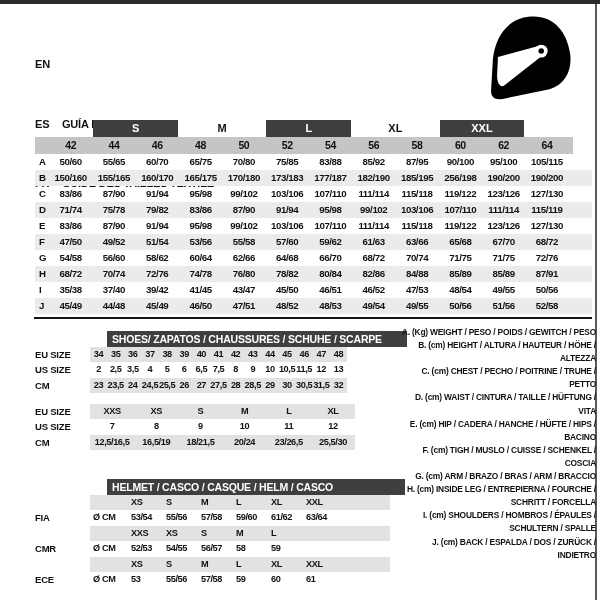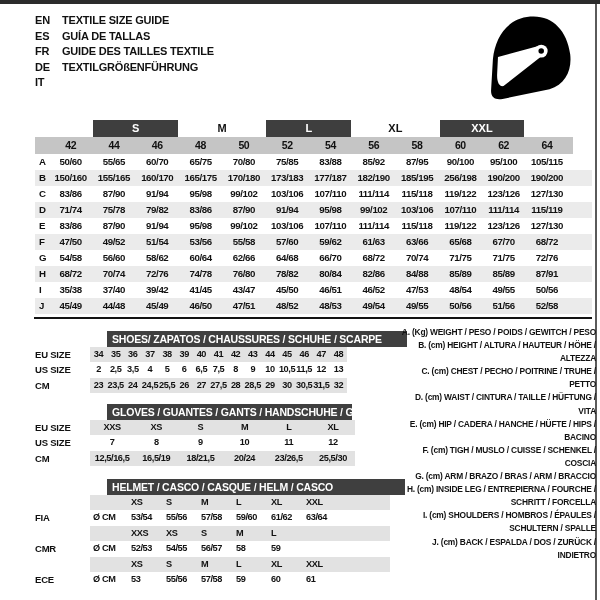--- a/index.html
+++ b/index.html
@@ -6,21 +6,21 @@
   body{width:600px;height:600px;background:#fff;position:relative;overflow:hidden;
        font-family:"Liberation Sans","DejaVu Sans",sans-serif;color:#111;}
   .abs{position:absolute;}
 
   
   .topbar{left:0;top:0;width:600px;height:4px;background:#2b2b2b;}
   .rightline{left:595px;top:4px;width:1.5px;height:596px;background:#5a5a5a;}
 
   
   .langs{left:35px;top:13px;}
-  .lang-row{display:flex;height:15.6px;line-height:15.6px;font-weight:bold;font-size:11px;letter-spacing:-0.2px;}
+  .lang-row{display:flex;height:15.6px;line-height:15.6px;font-weight:bold;font-size:11px;letter-spacing:-0.2px;margin-top:44px;}
   .lang-code{width:27px;}
 
   
   .helmet-ic{left:479px;top:12px;}
 
   
   .sizetable{left:35px;top:120px;width:557px;}
   .grow{display:grid;grid-template-columns:57.3px 86.6px 86.6px 86.6px 86.6px 86.6px 1fr;height:17px;}
   .gcell{text-align:center;font-weight:bold;font-size:11px;line-height:17px;}
   .gdark{background:#3e3e3e;color:#fff;margin:0 1px;}
@@ -57,21 +57,20 @@
 </style>
 </head>
 <body>
 
 <div class="abs topbar"></div>
 <div class="abs rightline"></div>
 
 <div class="abs langs">
   <div class="lang-row">
     <span class="lang-code">EN</span>
-    <span>TEXTILE SIZE GUIDE</span>
   </div>
   <div class="lang-row">
     <span class="lang-code">ES</span>
     <span>GUÍA DE TALLAS</span>
   </div>
   <div class="lang-row">
     <span class="lang-code">FR</span>
     <span>GUIDE DES TAILLES TEXTILE</span>
   </div>
   <div class="lang-row">
@@ -333,21 +332,20 @@
           <div class="mcell">30</div>
           <div class="mcell">30,5</div>
           <div class="mcell">31,5</div>
           <div class="mcell">32</div>
         </div>
       </div>
     </div>
 </div>
 
 <div class="abs section sec-gloves">
-  <div class="sec-title w-gloves">GLOVES / GUANTES / GANTS / HANDSCHUHE / GUANTI</div>
   <div>
       <div class="mrow">
         <div class="mlabel">EU SIZE</div>
         <div class="mvals gloves-vals band">
           <div class="mcell">XXS</div>
           <div class="mcell">XS</div>
           <div class="mcell">S</div>
           <div class="mcell">M</div>
           <div class="mcell">L</div>
           <div class="mcell">XL</div>

